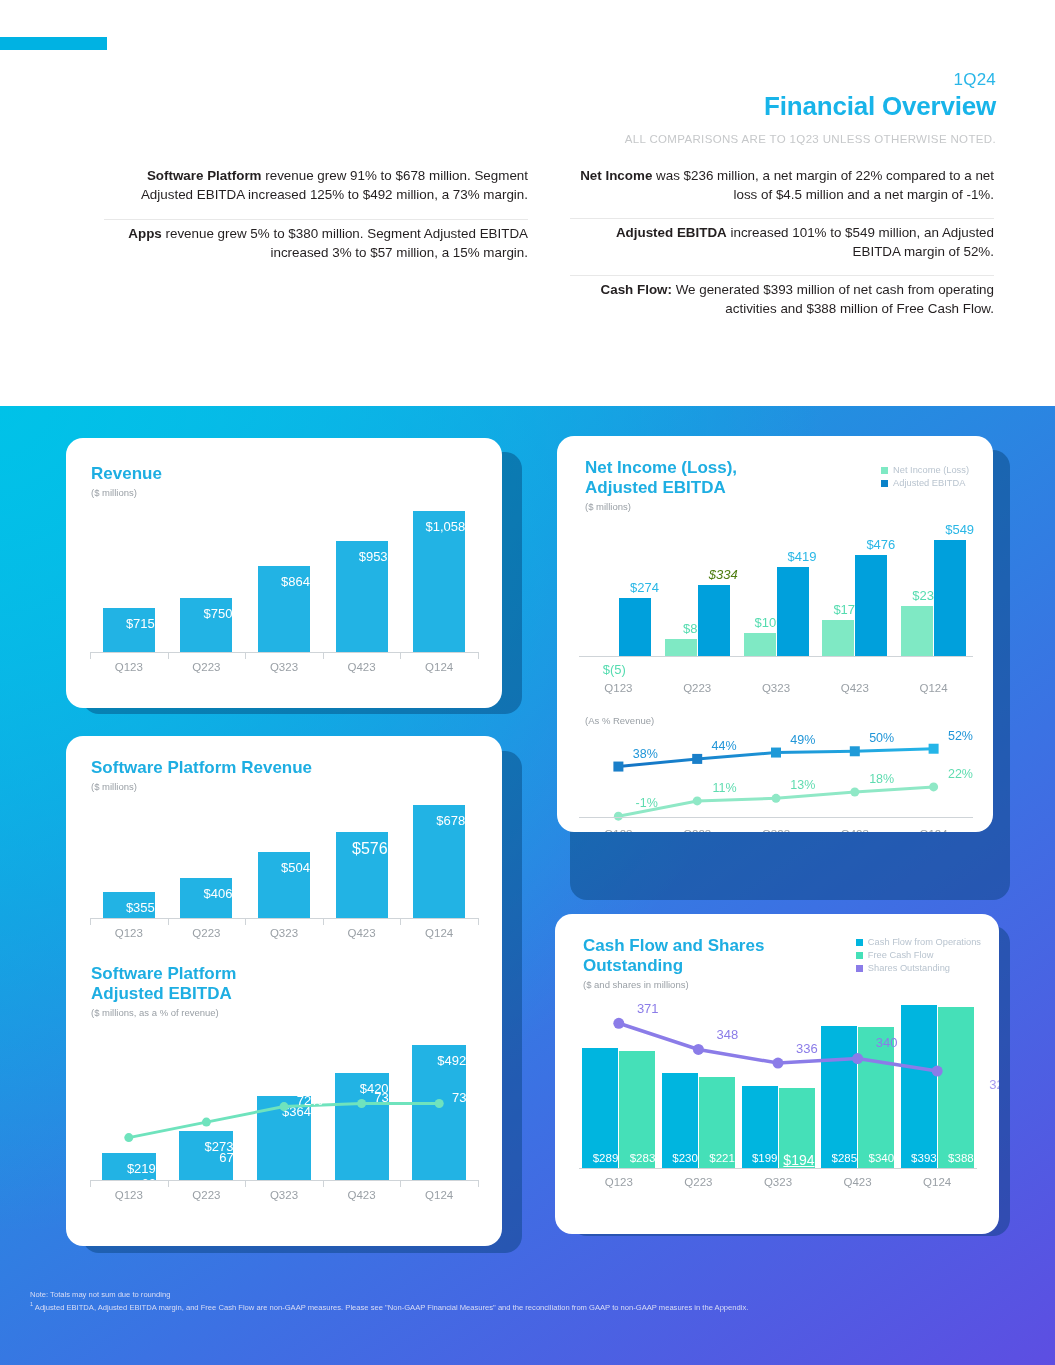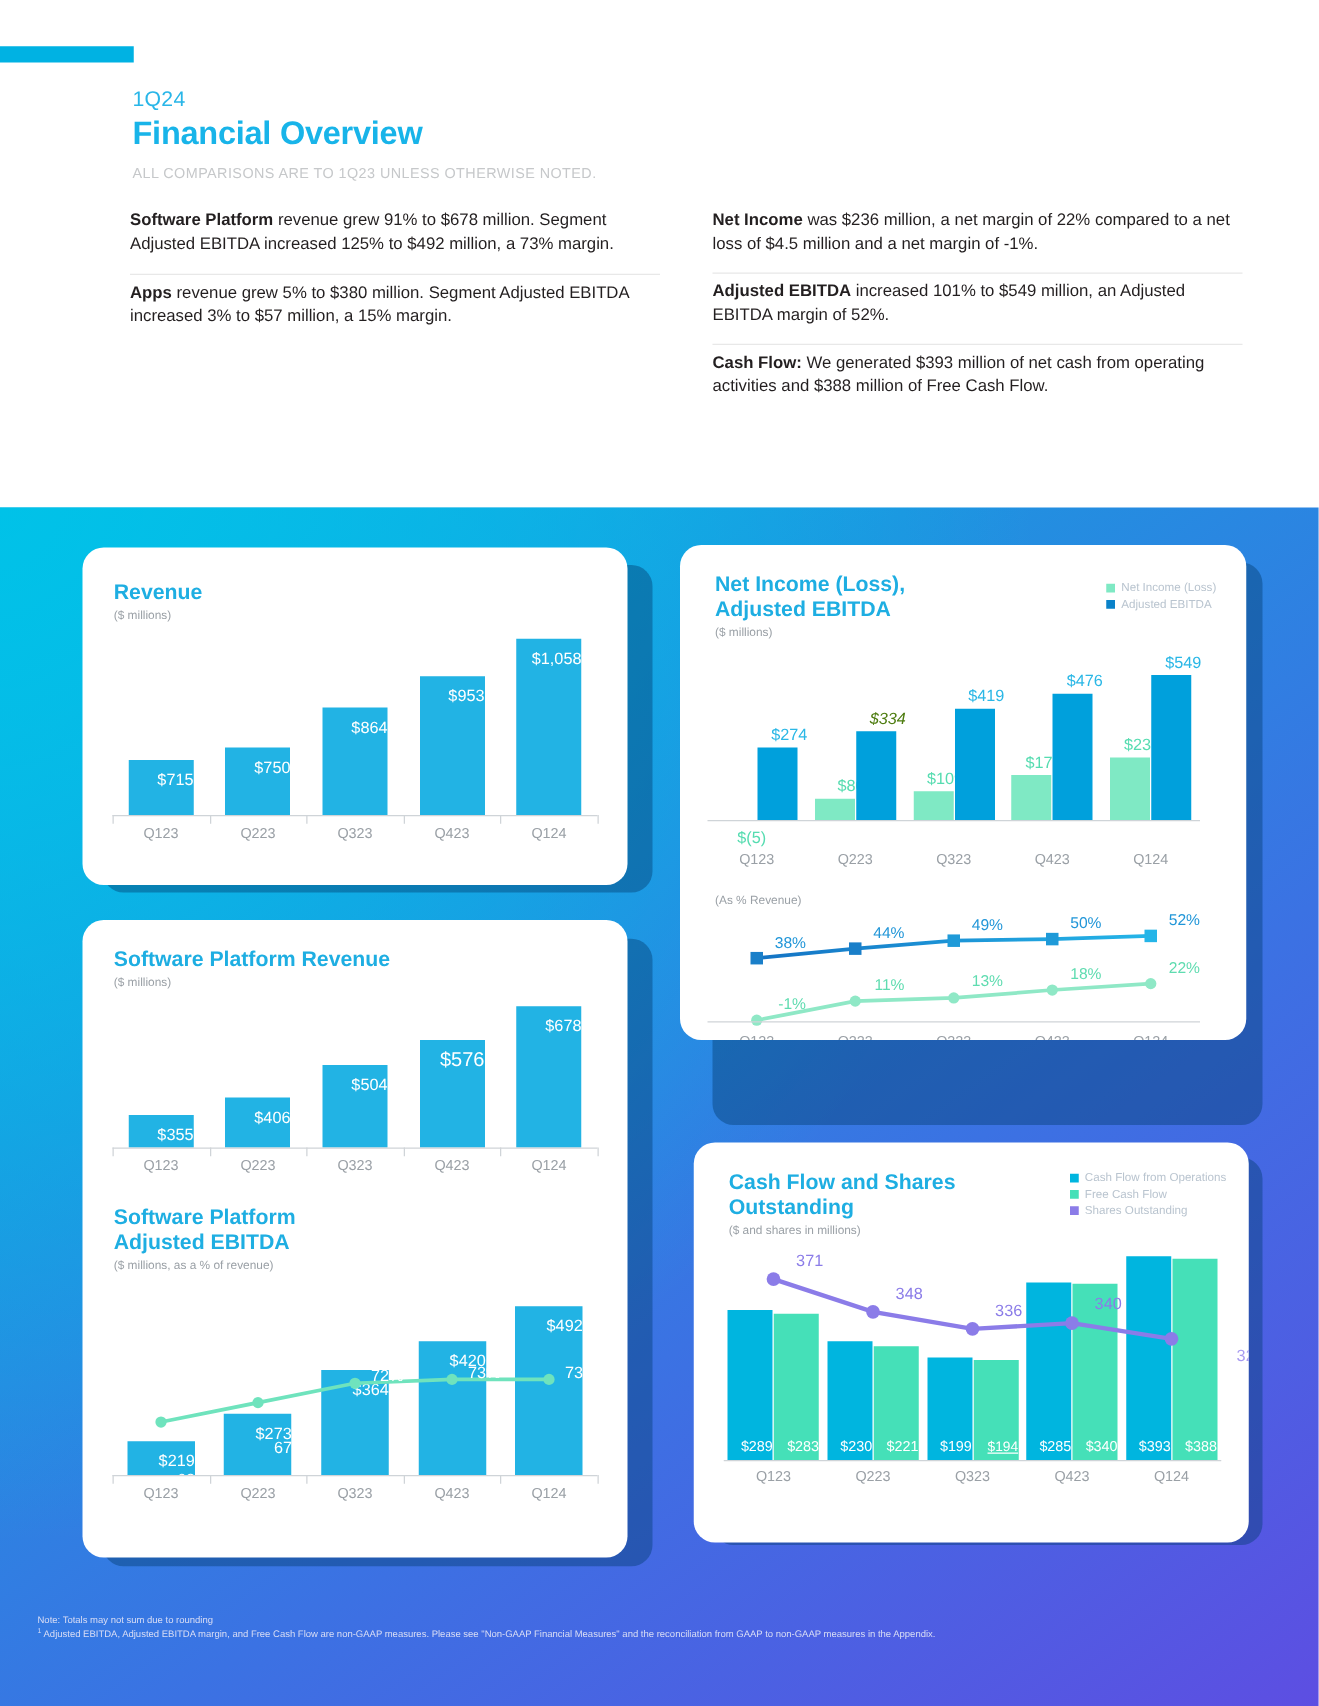--- a/index.html
+++ b/index.html
@@ -5,21 +5,21 @@
   html,body{margin:0;padding:0;}
   body{
     width:1055px;height:1365px;position:relative;overflow:hidden;
     background:#ffffff;
     font-family:"Liberation Sans", sans-serif;
     -webkit-font-smoothing:antialiased;
   }
   .accent-bar{position:absolute;left:0;top:37px;width:107px;height:13px;background:#00b2e3;}
 
   
-  .header{position:absolute;left:0;top:0;width:1055px;height:408px;background:#fff;}
+  .header{position:absolute;left:0;top:0;width:1055px;height:408px;background:#fff;text-align:right;}
   .hdr-inner{position:absolute;left:106px;top:70px;width:890px;}
   .kicker{color:#29b6e8;font-size:17px;letter-spacing:.2px;margin:0 0 1px 0;}
   .title{color:#18b4e9;font-size:26px;font-weight:bold;letter-spacing:-.2px;margin:0;}
   .subtitle{color:#c6c8ca;font-size:11.5px;letter-spacing:.35px;margin:11px 0 0 0;}
 
   .cols{position:absolute;left:104px;top:166px;width:890px;display:flex;gap:42px;}
   .col{width:424px;}
   .fact{font-size:13.4px;line-height:1.42;color:#231f20;padding:0 0 15px 0;}
   .fact + .fact{border-top:1px solid #e8e8e8;padding-top:4px;}
   .fact b{font-weight:bold;}
@@ -192,21 +192,21 @@
         <div style="left:310.4px;top:152px;height:7px;" class="tick"></div>
         <div style="left:388px;top:152px;height:7px;" class="tick"></div>
         <div style="left:0px;top:161px;width:77.6px;" class="cat">Q123</div>
         <div style="left:77.6px;top:161px;width:77.6px;" class="cat">Q223</div>
         <div style="left:155.2px;top:161px;width:77.6px;" class="cat">Q323</div>
         <div style="left:232.79999999999998px;top:161px;width:77.6px;" class="cat">Q423</div>
         <div style="left:310.4px;top:161px;width:77.6px;" class="cat">Q124</div>
       </div>
   </div>
 
-  <div class="card" id="card-ni" style="left:544px;top:30px;width:436px;height:396px;padding-left:17px;">
+  <div class="card" id="card-ni" style="left:557px;top:30px;width:436px;height:396px;">
     <div style="position:absolute;left:28px;top:22px;">
       <p class="c-title"><span>Net Income (Loss),</span><br><span>Adjusted EBITDA</span></p>
       <p class="c-sub">($ millions)</p>
     </div>
 
     <div class="legend" style="right:24px;top:28px;">
       <div class="row">
         <span class="sw" style="background:#7fe9c4"></span>
         <span>Net Income (Loss)</span>
       </div>
@@ -315,21 +315,21 @@
         <div style="left:162.5px;width:36px;top:168px;color:#fff;font-size:11.5px;" class="blabel">$199</div>
         <div style="left:242.09999999999997px;width:36px;height:142.4px;bottom:28px;background:#00b5df;" class="bar"></div>
         <div style="left:242.09999999999997px;width:36px;top:168px;color:#fff;font-size:11.5px;" class="blabel">$285</div>
         <div style="left:321.7px;width:36px;height:162.68372093023257px;bottom:28px;background:#00b5df;" class="bar"></div>
         <div style="left:321.7px;width:36px;top:168px;color:#fff;font-size:11.5px;" class="blabel">$393</div>
         <div style="left:40.3px;width:36px;height:117.14883720930231px;bottom:28px;background:#45e0b8;" class="bar"></div>
         <div style="left:40.3px;width:36px;top:168px;color:#fff;font-size:11.5px;" class="blabel">$283</div>
         <div style="left:119.89999999999999px;width:36px;height:91.48372093023255px;bottom:28px;background:#45e0b8;" class="bar"></div>
         <div style="left:119.89999999999999px;width:36px;top:168px;color:#fff;font-size:11.5px;" class="blabel">$221</div>
         <div style="left:199.5px;width:36px;height:80.30697674418604px;bottom:28px;background:#45e0b8;" class="bar"></div>
-        <div style="left:199.5px;width:36px;top:168px;color:#fff;font-size:11px;text-decoration:underline;" class="blabel">$194</div>
+        <div style="left:199.5px;width:36px;top:168px;color:#fff;font-size:14px;text-decoration:underline;" class="blabel">$194</div>
         <div style="left:279.09999999999997px;width:36px;height:140.74418604651163px;bottom:28px;background:#45e0b8;" class="bar"></div>
         <div style="left:279.09999999999997px;width:36px;top:168px;color:#fff;font-size:11.5px;" class="blabel">$340</div>
         <div style="left:358.7px;width:36px;height:160.6139534883721px;bottom:28px;background:#45e0b8;" class="bar"></div>
         <div style="left:358.7px;width:36px;top:168px;color:#fff;font-size:11.5px;" class="blabel">$388</div>
         <svg class="lines" width="398" height="212">
           <polyline points="39.8,39.28421052631579 119.39999999999999,65.43157894736842 199,79.07368421052632 278.59999999999997,74.52631578947368 358.2,87.03157894736842" fill="none" stroke="#8b7ce8" stroke-width="3.5"></polyline>
           <circle cx="39.8" cy="39.28421052631579" r="5.5" fill="#8b7ce8"></circle>
           <circle cx="119.39999999999999" cy="65.43157894736842" r="5.5" fill="#8b7ce8"></circle>
           <circle cx="199" cy="79.07368421052632" r="5.5" fill="#8b7ce8"></circle>
           <circle cx="278.59999999999997" cy="74.52631578947368" r="5.5" fill="#8b7ce8"></circle>

